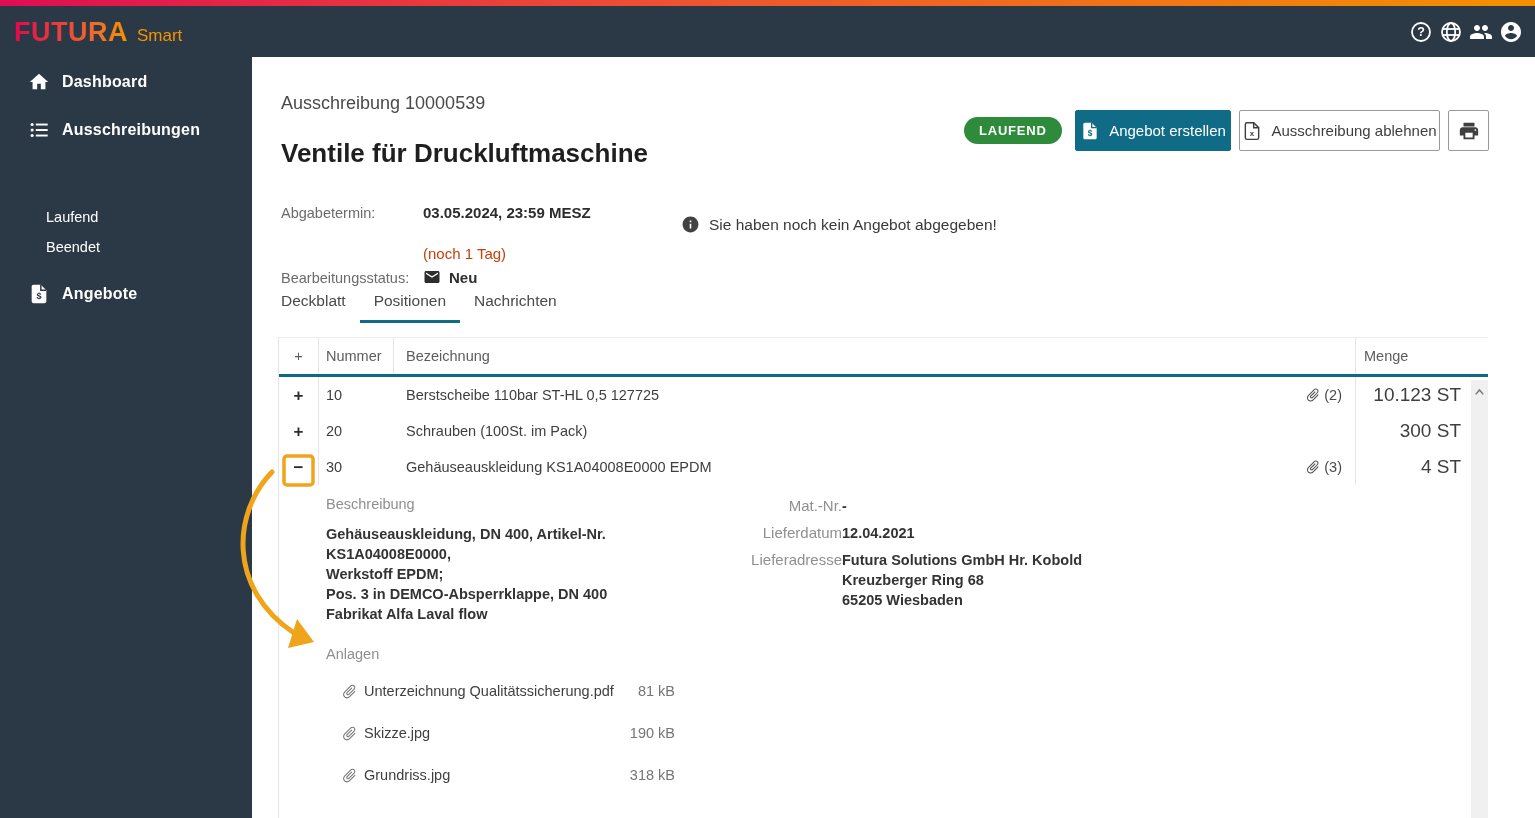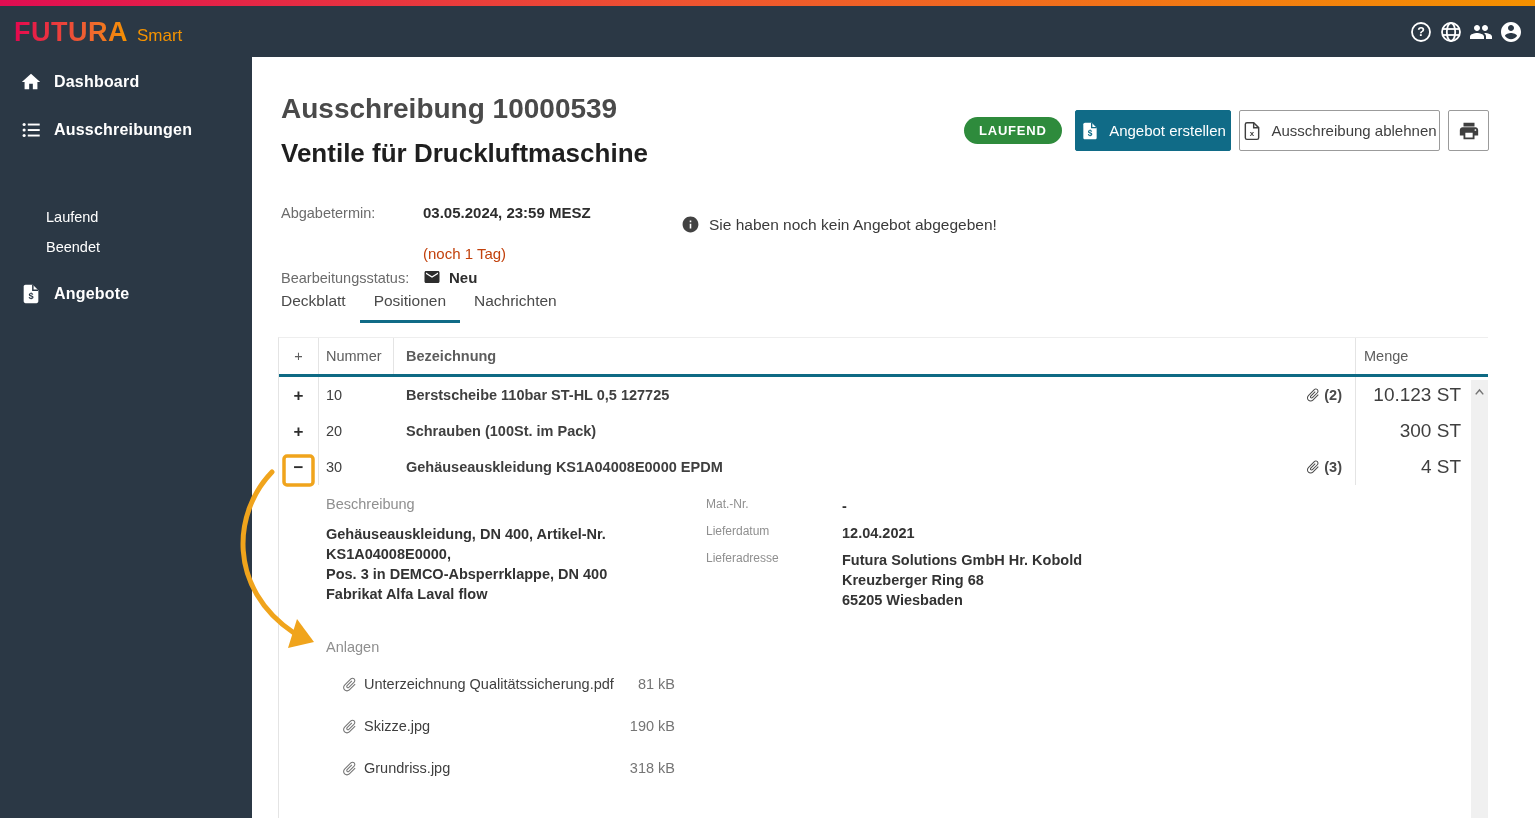--- a/index.html
+++ b/index.html
@@ -15,27 +15,27 @@
   .topbar { position:absolute; top:6px; left:0; width:100%; height:51px; background:#2b3845; }
   .logo { position:absolute; left:14px; top:11px; display:flex; align-items:baseline; gap:9px; }
   .logo-main { font-size:27px; font-weight:bold; letter-spacing:.5px;
     background:linear-gradient(90deg,#e4074f 0%,#f06a2d 70%,#f59300 100%);
     -webkit-background-clip:text; background-clip:text; color:transparent; }
   .logo-suffix { font-size:17px; color:#f59300; }
   .topbar-icons { position:absolute; right:12px; top:14px; display:flex; gap:6px; }
   .tb-icon { width:24px; height:24px; cursor:pointer; }
   
   .sidebar { position:absolute; top:57px; left:0; width:252px; height:761px; background:#2b3845; }
-  .nav-item { position:absolute; left:4px; width:100%; height:30px; display:flex; align-items:center; color:#fff; cursor:pointer; }
+  .nav-item { position:absolute; left:12px; width:100%; height:30px; display:flex; align-items:center; color:#fff; cursor:pointer; }
   .nav-item .nicon { width:22px; height:22px; margin-left:16px; }
   .nav-item .nlabel { margin-left:12px; font-size:16px; font-weight:bold; letter-spacing:.2px; }
   .nav-sub { position:absolute; left:46px; color:#fff; font-size:14.5px; cursor:pointer; }
   
   .main { position:absolute; left:252px; top:57px; width:1283px; height:761px; background:#fff; }
-  .title1 { position:absolute; left:29px; top:36px; font-size:28px; font-weight:bold; color:#4a4a4a; }
+  .title1 { position:absolute; left:29px; top:36px; font-size:18px; font-weight:normal; color:#4a4a4a; }
   .title2 { position:absolute; left:29px; top:81px; font-size:26px; font-weight:bold; color:#1f1f1f; }
   .status-badge { position:absolute; left:712px; top:60px; height:27px; padding:0 15px;
     background:#2e8b3c; border-radius:14px; color:#fff; font-size:13px; font-weight:bold;
     letter-spacing:.8px; display:flex; align-items:center; }
   .btn { position:absolute; top:53px; height:41px; display:flex; align-items:center; justify-content:center;
     gap:9px; font-size:15px; cursor:pointer; border-radius:2px; }
   .btn-create { left:823px; width:156px; background:#106b87; color:#fff; border:1px solid #106b87; }
   .btn-decline { left:987px; width:201px; background:#fff; color:#3f3f3f; border:1px solid #9b9b9b; }
   .btn-print { left:1196px; width:41px; background:#fff; border:1px solid #9b9b9b; }
   .btn svg { flex:none; }
@@ -54,39 +54,39 @@
   .tabs { position:absolute; left:29px; top:225px; display:flex; gap:14px; }
   .tab { padding:10px 0 13px; font-size:15.5px; color:#4a4a4a; cursor:pointer; }
   .tab.active { padding:10px 14px 10px; border-bottom:3px solid #106b87; }
   
   .table { position:absolute; left:26px; top:280px; width:1210px; height:481px;
     border-left:1px solid #e4e4e4; border-top:1px solid #eee; }
   .thead { display:flex; align-items:center; height:39px; border-bottom:3px solid #0e6a84;
     font-size:14.5px; color:#5d5d5d; }
   .c-exp { width:40px; flex:none; text-align:center; }
   .c-num { width:75px; flex:none; padding-left:7px; }
-  .c-bez { flex:1; padding-left:12px; display:flex; align-items:center;font-weight:bold; }
+  .c-bez { flex:1; padding-left:12px; display:flex; align-items:center; }
   .c-men { width:116px; flex:none; padding:0 10px 0 8px; }
   .c-scroll { width:17px; flex:none; }
   .thead .c-exp, .trow .c-exp { border-right:1px solid #e4e4e4; align-self:stretch;
     display:flex; align-items:center; justify-content:center; }
   .thead .c-num { border-right:1px solid #e4e4e4; align-self:stretch; display:flex; align-items:center; }
   .thead .c-men, .trow .c-men { border-left:1px solid #e4e4e4; align-self:stretch; display:flex; align-items:center; }
   .trow { display:flex; align-items:stretch; height:36px; font-size:14.5px; color:#3f3f3f; cursor:pointer; }
   .trow .c-num, .trow .c-bez { display:flex; align-items:center; }
   .trow .c-men { justify-content:flex-end; font-size:19px; }
   .expander { font-size:17px; font-weight:bold; color:#2d2d2d; cursor:pointer; line-height:1; }
   .attach-badge { margin-left:auto; padding-right:13px; display:flex; align-items:center; gap:3px; color:#4a4a4a; }
   
   .panel { padding:11px 0 0 47px; }
   .panel-grid { display:grid; grid-template-columns:380px 1fr; }
   .lbl { color:#8f8f8f; font-size:14.5px; }
   .desc-lines { margin-top:12px; font-weight:bold; font-size:14.5px; line-height:20px; color:#333; }
   .kv-row { display:flex; margin-bottom:7px; }
-  .kv-label { width:136px; color:#8f8f8f; font-size:12px; padding-top:1px; }
+  .kv-label { width:136px; color:#8f8f8f; font-size:15px; padding-top:1px;text-align:right; }
   .kv-value { font-weight:bold; font-size:14.5px; color:#333; line-height:20px; }
   .anlagen-label { margin-top:22px; }
   .attach-list { margin-top:8px; }
   .attach-item { width:349px; height:42px; display:flex; align-items:center; cursor:pointer; }
   .attach-item .clip { margin-left:15px; flex:none; }
   .attach-name { margin-left:6px; font-size:14.5px; color:#3f3f3f; }
   .attach-size { margin-left:auto; font-size:14.5px; color:#757575; }
   
   .scroll-track { position:absolute; right:0; top:42px; bottom:0; width:17px; background:#f0f0f0; }
   .scroll-up { position:absolute; top:4px; left:0; width:17px; height:16px; display:flex;
@@ -289,20 +289,21 @@
       <div class="c-scroll"></div>
     </div>
 
     <div class="panel">
       <div class="panel-grid">
         <div>
           <div class="lbl">Beschreibung</div>
           <div class="desc-lines">
             <div>Gehäuseauskleidung, DN 400, Artikel-Nr.</div>
             <div>KS1A04008E0000,</div>
+            <div>Werkstoff EPDM;</div>
             <div>Pos. 3 in DEMCO-Absperrklappe, DN 400</div>
             <div>Fabrikat Alfa Laval flow</div>
           </div>
         </div>
         <div>
           <div class="kv-row">
             <div class="kv-label">Mat.-Nr.</div>
             <div class="kv-value">-</div>
           </div>
           <div class="kv-row">

